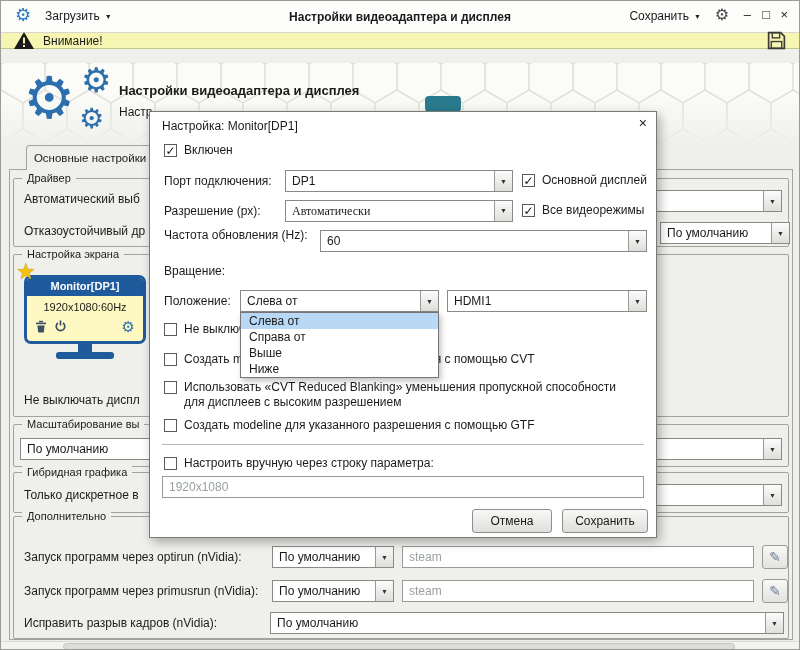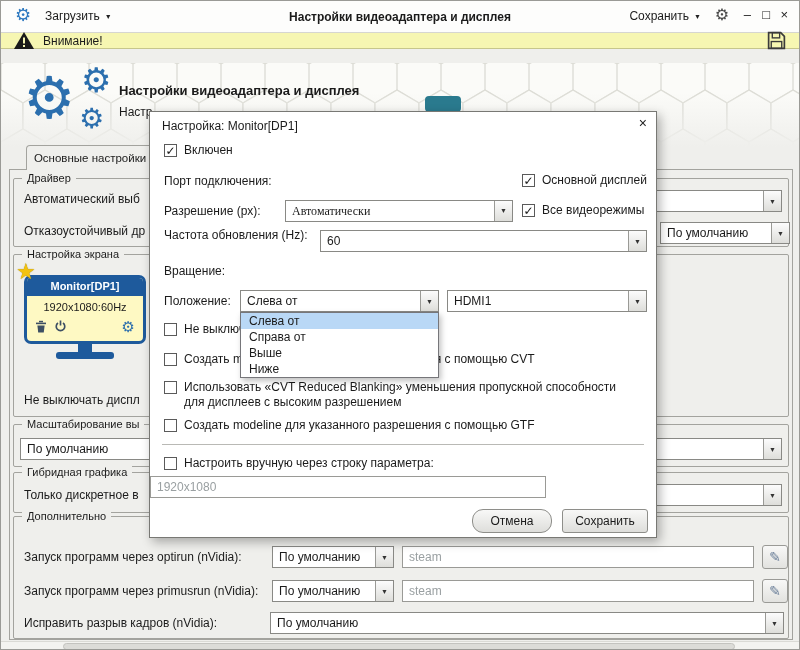--- a/index.html
+++ b/index.html
@@ -117,22 +117,22 @@
   #dl-ref { left:14px; top:116px; } #d-ref  { left:170px; top:118px; width:327px; }
   #dl-rot { left:14px; top:152px; } #d-rot  { left:90px; top:148px; width:407px; }
   #dl-pos { left:14px; top:182px; } #d-pos  { left:90px; top:178px; width:199px; } #d-tgt { left:297px; top:178px; width:200px; }
   #d-cb1 { left:14px; top:210px; }
   #d-cb2 { left:14px; top:240px; }
   #d-cb3 { left:14px; top:268px; }
   #d-cb3 .lbl { white-space:normal; width:440px; }
   #d-cb4 { left:14px; top:306px; }
   .dlg-hr { position:absolute; left:12px; right:12px; top:332px; border-top:1px solid #b9b9b5; }
   #d-man { left:14px; top:344px; }
-  #d-inp { left:0; top:364px; width:396px; }
-  #d-cancel { left:322px; top:397px; width:80px;border-radius:11px; }
+  #d-inp { left:12px; top:364px; width:482px; }
+  #d-cancel { left:322px; top:397px; width:80px; }
   #d-save   { left:412px; top:397px; width:86px; }
 
   .popup { position:absolute; left:90px; top:200px; width:199px; background:#fff; border:1px solid #76767a;
            z-index:60; box-shadow:2px 3px 6px rgba(0,0,0,.25); }
   .popup .item { height:16px; line-height:16px; padding:0 8px; white-space:nowrap; }
   .popup .sel { background:#b9d8f6; }
 </style>
 </head>
 <body>
 
@@ -299,20 +299,24 @@
     <span class="dlg-close">×</span>
 
     <div class="cbrow" id="d-en">
       <span class="cb">
           <span>✓</span>
         </span>
       <span class="lbl">Включен</span>
     </div>
 
     <span class="txt" id="dl-port">Порт подключения:</span>
+    <div class="combo" id="d-port">
+      <span class="val">DP1</span>
+      <span class="arr">▼</span>
+    </div>
     <div class="cbrow" id="d-prim">
       <span class="cb">
           <span>✓</span>
         </span>
       <span class="lbl">Основной дисплей</span>
     </div>
 
     <span class="txt" id="dl-res">Разрешение (px):</span>
     <div class="combo" id="d-res">
       <span class="val">Автоматически</span>

